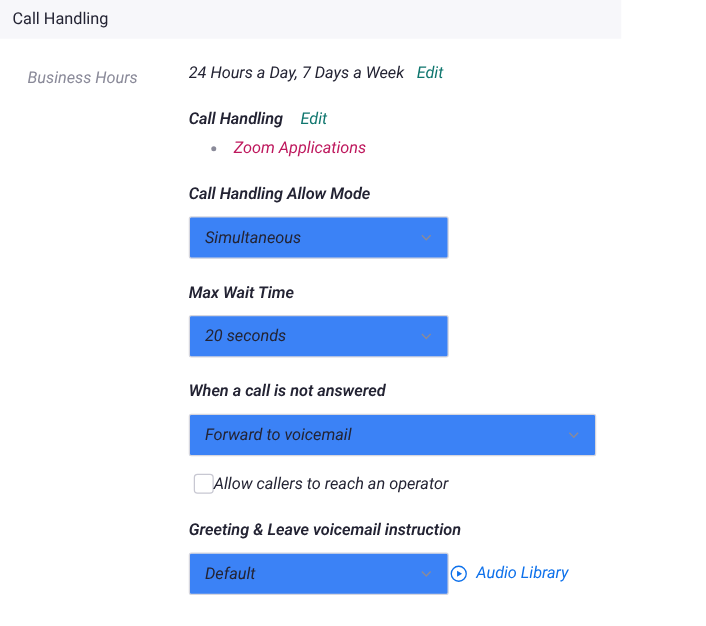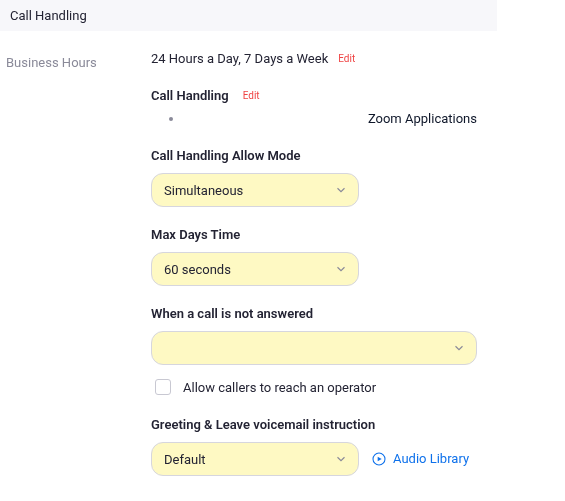--- a/index.html
+++ b/index.html
@@ -16,21 +16,22 @@
     min-height: 501px;
   }
   .header-bar {
     background: #f7f7fa;
     padding: 8px 10px;
     font-size: 13px;
     color: #232333;
   }
   .content {
     display: flex;
-    padding: 20px 0 0 0;
+    padding: 20px 0 0 16px;
+    font-style: italic;
   }
   .left-col {
     width: 210px;
     padding-left: 6px;
     padding-top: 4px;
     color: #8a8a99;
     font-size: 13px;
   }
   .right-col {
     flex: 1;
@@ -39,23 +40,23 @@
   .row {
     margin-bottom: 20px;
   }
   .hours-row {
     display: flex;
     align-items: center;
     gap: 10px;
     margin-bottom: 22px;
   }
   .link {
-    color: #ef4444;
-    cursor: pointer;
-    font-size: 10px;
+    color: #0f766e;
+    cursor: pointer;
+    font-size: 13px;
   }
   .label-strong {
     font-weight: 600;
     font-size: 13px;
     color: #232333;
     display: inline-block;
   }
   .label-strong.section-title {
     margin-bottom: 10px;
     display: block;
@@ -63,73 +64,70 @@
   .ch-row {
     display: flex;
     align-items: center;
     gap: 14px;
     margin-bottom: 8px;
   }
   .bullet-row {
     display: flex;
     align-items: center;
     padding-left: 18px;
-    color: #0f172a;
+    color: #be185d;
     gap: 14px;
     margin-bottom: 22px;
-    justify-content: space-between;
   }
   .bullet-dot {
     width: 4px;
     height: 4px;
     border-radius: 50%;
     background: #8a8a99;
     display: inline-block;
   }
   .select {
     position: relative;
     border: 1px solid #d6d6de;
-    border-radius: 12px;
+    border-radius: 2px;
     height: 34px;
     display: flex;
     align-items: center;
     padding: 0 12px;
     cursor: pointer;
-    background: #fef9c3;
+    background: #3b82f6;
   }
   .select.small { width: 208px; }
   .select.wide { width: 326px; }
   .chevron {
     position: absolute;
     right: 10px;
     top: 50%;
     transform: translateY(-50%);
     width: 14px;
     height: 14px;
     color: #8a8a99;
   }
   .chevron svg { display: block; }
   .checkbox-row {
     display: flex;
     align-items: center;
-    gap: 12px;
     margin: 14px 0 22px 4px;
   }
   .checkbox {
     width: 16px;
     height: 16px;
     border: 1px solid #c8c8d2;
     border-radius: 3px;
     background: #fff;
     cursor: pointer;
   }
   .audio-row {
     display: flex;
     align-items: center;
-    gap: 12px;
   }
   .audio-link {
     display: flex;
     align-items: flex-start;
     gap: 6px;
     color: #0e71eb;
     cursor: pointer;
     font-size: 13px;
   }
   .play-icon {
@@ -176,34 +174,35 @@
           <span>Simultaneous</span>
           <span class="chevron">
             <svg viewBox="0 0 24 24" width="14" height="14" fill="none" stroke="currentColor" stroke-width="2">
                 <polyline points="6 9 12 15 18 9"></polyline>
               </svg>
           </span>
         </div>
       </div>
 
       <div class="row">
-        <span class="label-strong section-title">Max Days Time</span>
+        <span class="label-strong section-title">Max Wait Time</span>
         <div class="select small">
-          <span>60 seconds</span>
+          <span>20 seconds</span>
           <span class="chevron">
             <svg viewBox="0 0 24 24" width="14" height="14" fill="none" stroke="currentColor" stroke-width="2">
                 <polyline points="6 9 12 15 18 9"></polyline>
               </svg>
           </span>
         </div>
       </div>
 
       <div class="row" style="margin-bottom:0;">
         <span class="label-strong section-title">When a call is not answered</span>
         <div class="select wide">
+          <span>Forward to voicemail</span>
           <span class="chevron">
             <svg viewBox="0 0 24 24" width="14" height="14" fill="none" stroke="currentColor" stroke-width="2">
                 <polyline points="6 9 12 15 18 9"></polyline>
               </svg>
           </span>
         </div>
         <div class="checkbox-row">
           <span class="checkbox"></span>
           <span>Allow callers to reach an operator</span>
         </div>

